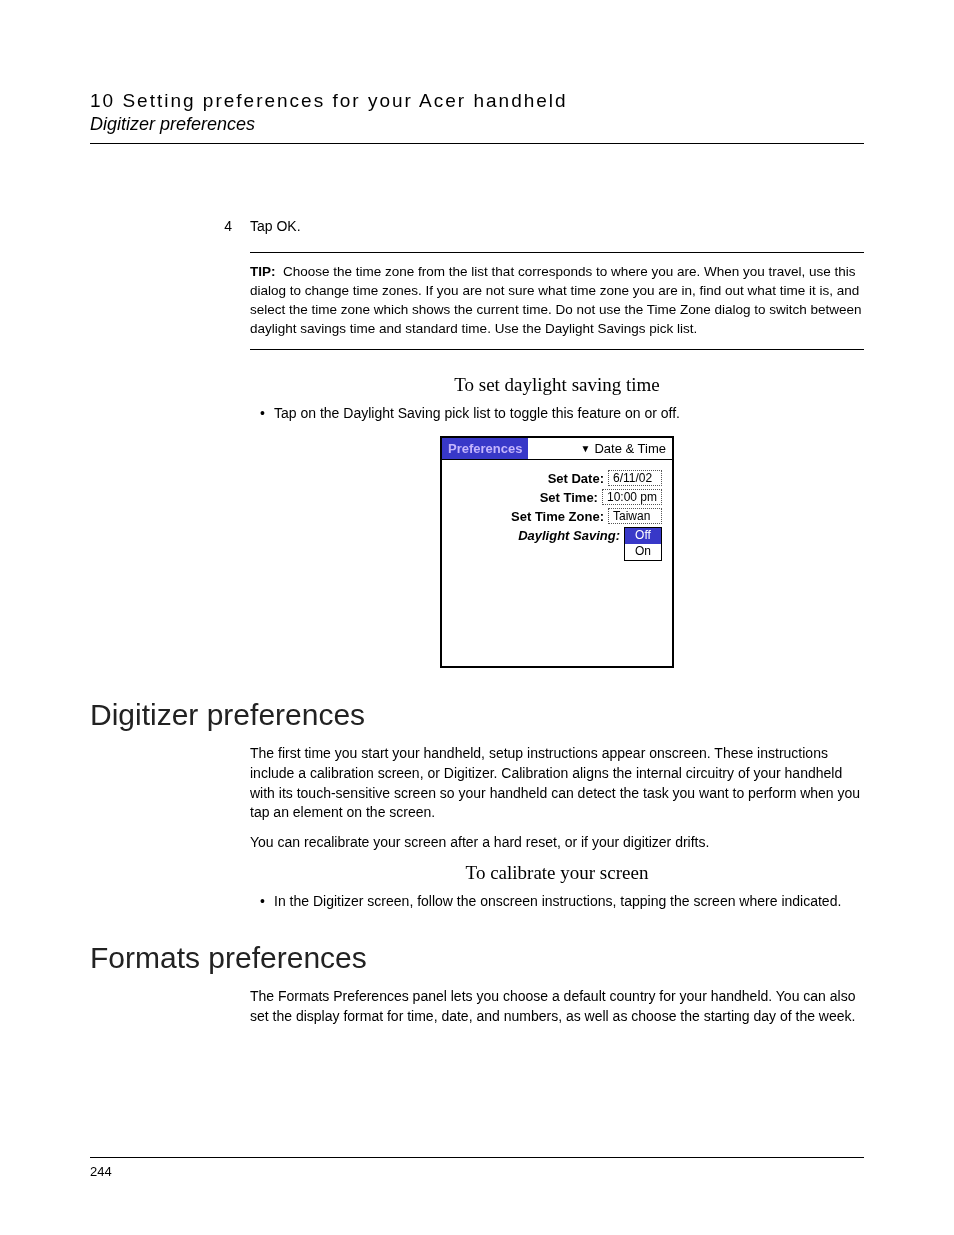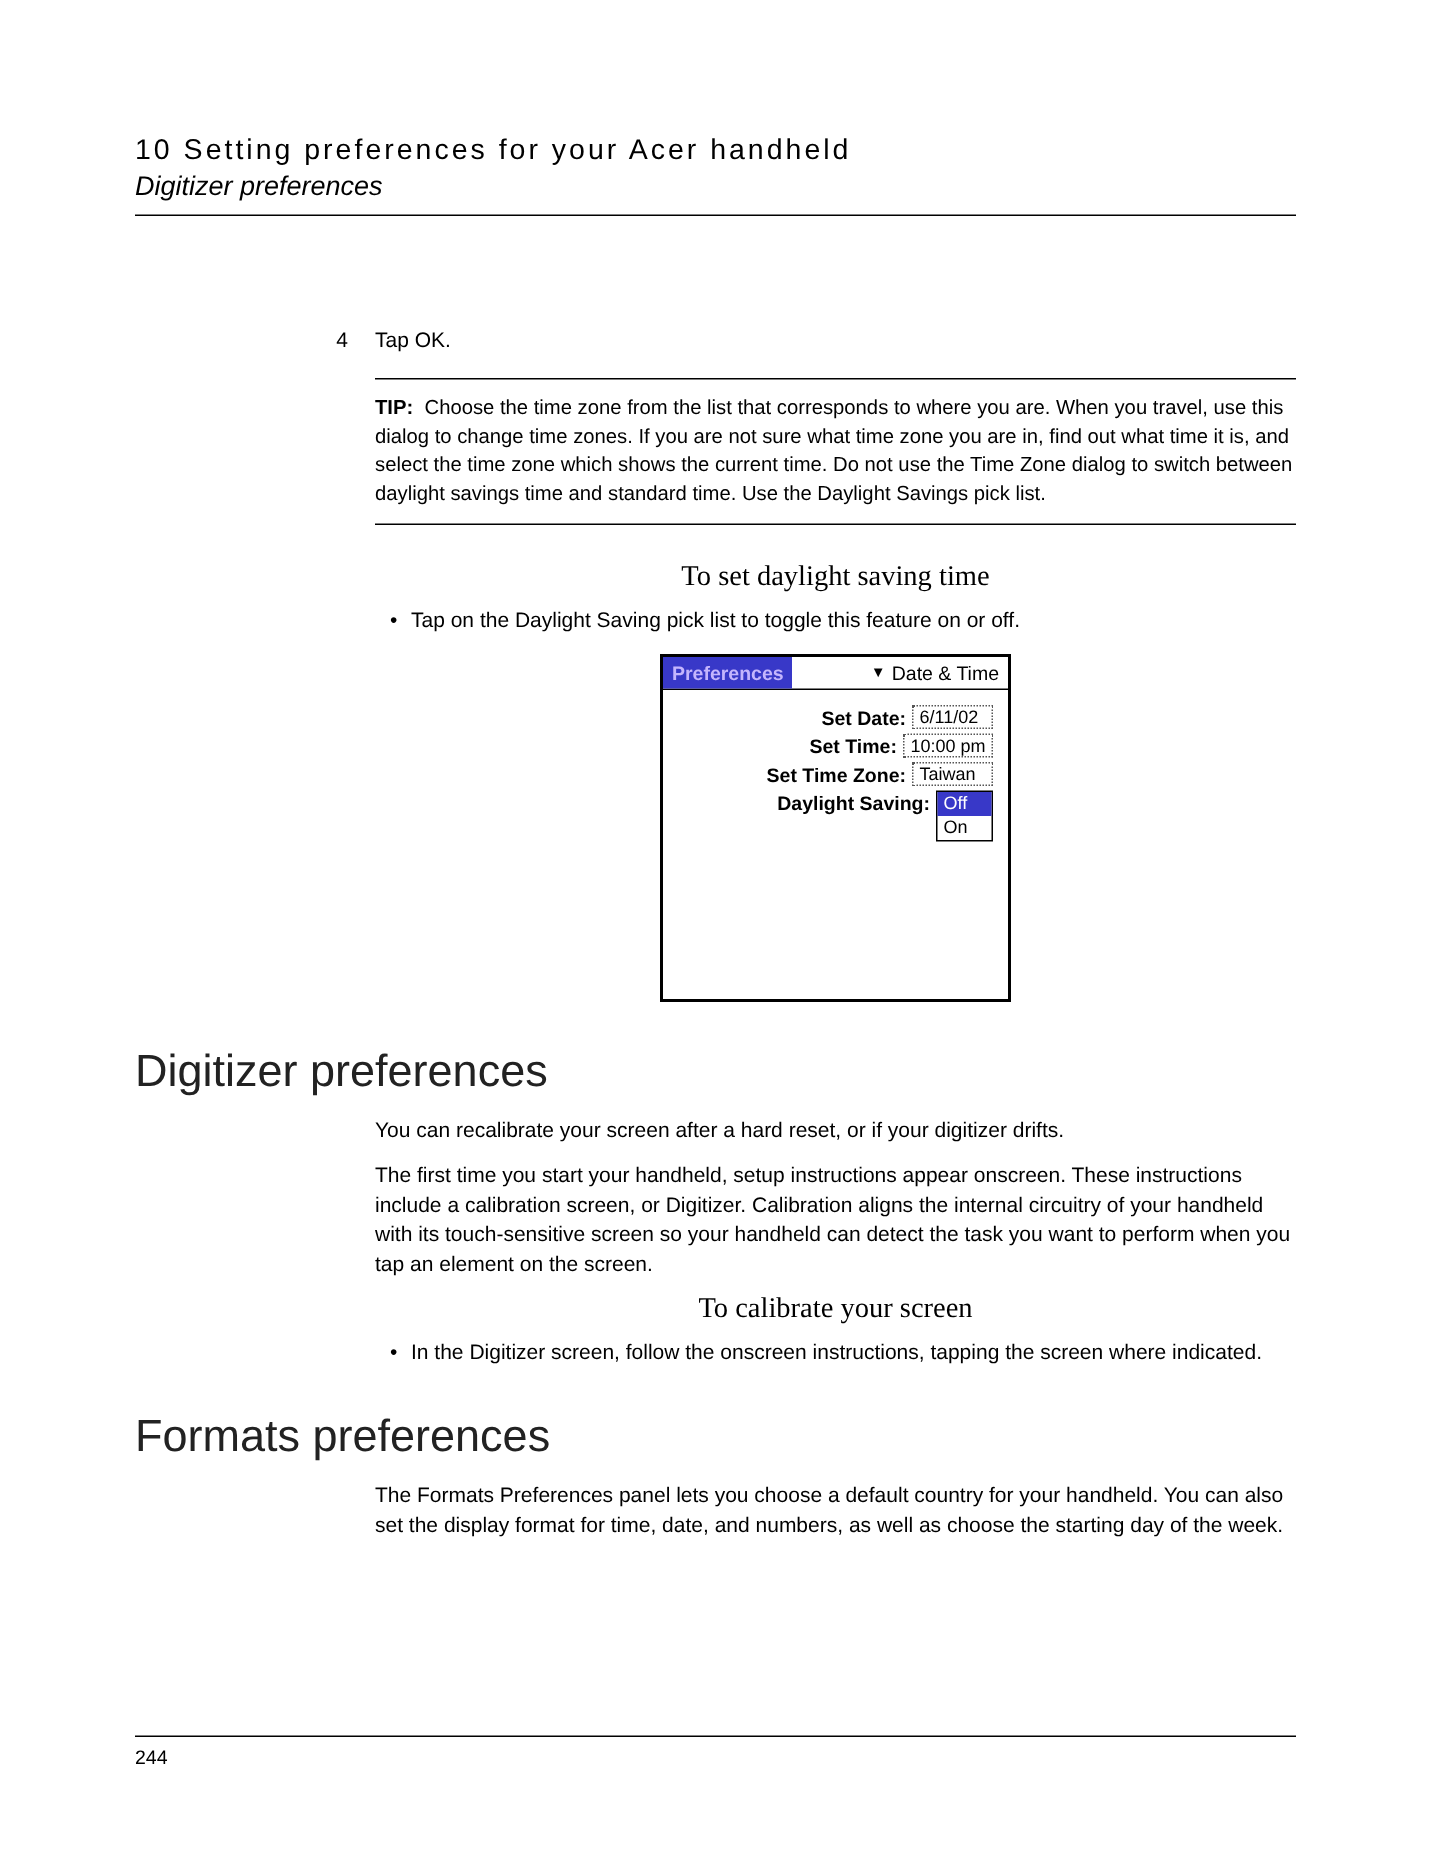--- a/index.html
+++ b/index.html
@@ -127,20 +127,21 @@
       border: 1px dotted #555;
       padding: 0px 4px;
       min-width: 54px;
       text-align: left;
       font-size: 12px;
     }
     .palm-picklist {
       border: 1px solid #000;
       font-size: 12px;
       width: 38px;
+      text-align: center;
     }
     .palm-picklist-opt {
       padding: 0 4px;
       line-height: 1.3;
     }
     .palm-picklist-selected {
       background: #3838c8;
       color: #fff;
     }
     .section-heading {
@@ -208,34 +209,34 @@
       </div>
       <div class="palm-row">
         <span class="palm-label">Set Time:</span>
         <span class="palm-value">10:00 pm</span>
       </div>
       <div class="palm-row">
         <span class="palm-label">Set Time Zone:</span>
         <span class="palm-value">Taiwan</span>
       </div>
       <div class="palm-row" style="align-items:flex-start;">
-        <span class="palm-label" style="padding-top:1px;">Daylight Saving:</span>
+        <span class="palm-label" style="padding-top:1px;font-style:italic;">Daylight Saving:</span>
         <div class="palm-picklist">
           <div class="palm-picklist-opt palm-picklist-selected">Off</div>
           <div class="palm-picklist-opt">On</div>
         </div>
       </div>
     </div>
   </div>
 </div>
 
 <div class="section-heading">Digitizer preferences</div>
 <div class="content-block">
+  <div class="body-para">The first time you start your handheld, setup instructions appear onscreen. These instructions include a calibration screen, or Digitizer. Calibration aligns the internal circuitry of your handheld with its touch-sensitive screen so your handheld can detect the task you want to perform when you tap an element on the screen.</div>
   <div class="body-para">You can recalibrate your screen after a hard reset, or if your digitizer drifts.</div>
-  <div class="body-para">The first time you start your handheld, setup instructions appear onscreen. These instructions include a calibration screen, or Digitizer. Calibration aligns the internal circuitry of your handheld with its touch-sensitive screen so your handheld can detect the task you want to perform when you tap an element on the screen.</div>
   <div class="sub-heading">To calibrate your screen</div>
   <div class="bullet-row">
     <div class="bullet-dot">•</div>
     <div>In the Digitizer screen, follow the onscreen instructions, tapping the screen where indicated.</div>
   </div>
 </div>
 
 <div class="section-heading">Formats preferences</div>
 <div class="content-block">
   <div class="body-para">The Formats Preferences panel lets you choose a default country for your handheld. You can also set the display format for time, date, and numbers, as well as choose the starting day of the week.</div>

